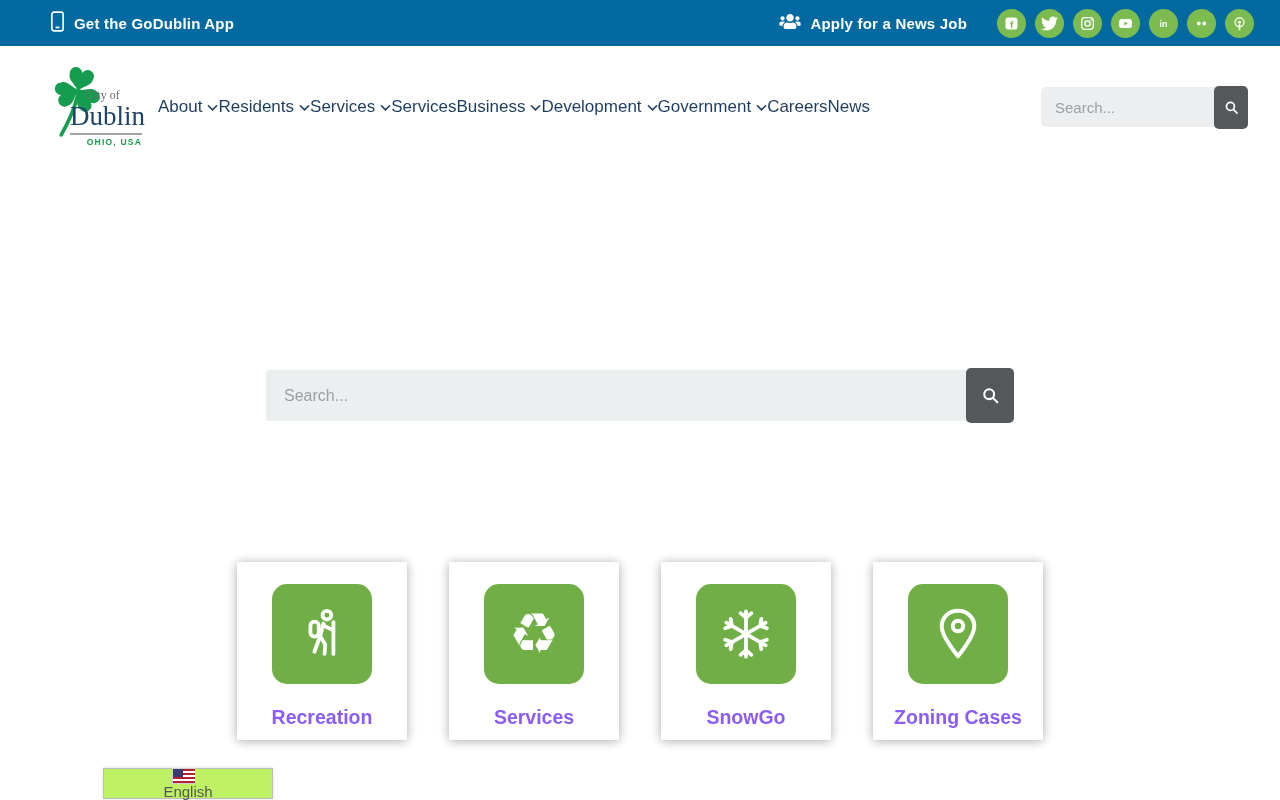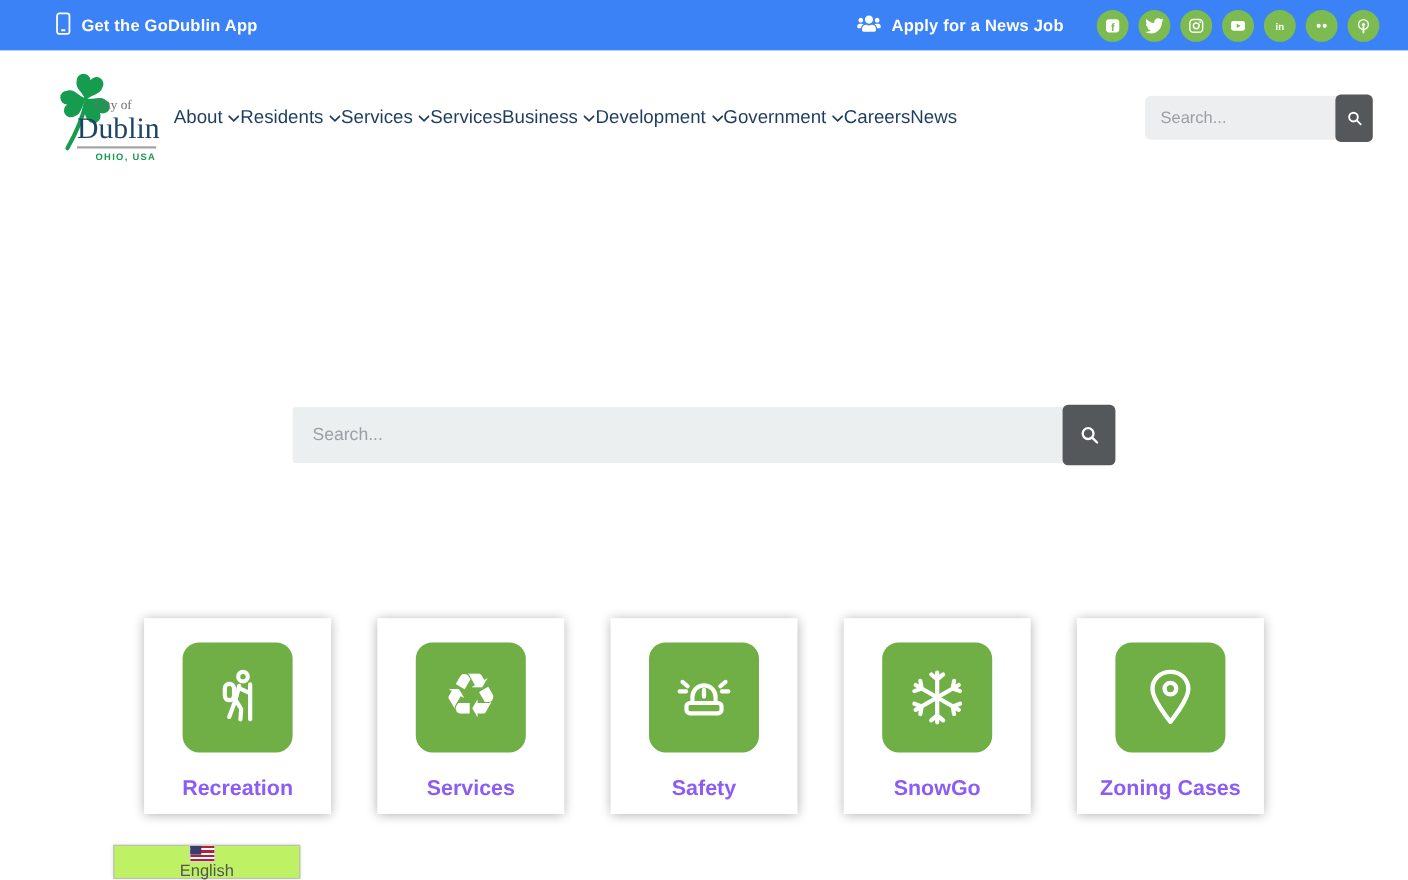--- a/index.html
+++ b/index.html
@@ -1,20 +1,20 @@
 <!DOCTYPE html>
 <html><head>
 <meta charset="utf-8">
 <style>
   * { margin:0; padding:0; box-sizing:border-box; }
   html,body { width:1280px; height:800px; overflow:hidden; background:#fff;
     font-family:"Liberation Sans", sans-serif; }
 
   
-  .topbar { height:46px; background:#3b82f6; display:flex; align-items:center;
+  .topbar { height:46px; background:#0369a1; display:flex; align-items:center;
     padding:0 26px 0 50px; color:#fff; }
   .topbar-link { display:flex; align-items:center; gap:9px; color:#fff;
     font-size:15px; font-weight:700; cursor:pointer; letter-spacing:.2px; }
   .topbar-spacer { flex:1; }
   .job-link { margin-right:30px; }
   .social-row { display:flex; align-items:center; gap:9px; }
   .social-circle { width:29px; height:29px; border-radius:50%; background:#7BBB4F;
     display:flex; align-items:center; justify-content:center; cursor:pointer; }
   .social-circle svg { width:17px; height:17px; display:block; }
 
@@ -253,34 +253,20 @@
   </div>
 
   <div class="card">
     <div class="tile">
       <span class="glyph">♻</span>
     </div>
     <div class="card-label">Services</div>
   </div>
 
 
-  <div class="card">
-    <div class="tile">
-      <svg viewBox="0 0 32 32" fill="none" stroke="#fff" stroke-width="2.1" stroke-linecap="round" stroke-linejoin="round">
-        <path d="M10.2 18.8 V15.8 A5.8 5.8 0 0 1 21.8 15.8 V18.8"></path>
-        <path d="M16 12.2 V15.6"></path>
-        <rect x="7.2" y="18.8" width="17.6" height="5.2" rx="1.8"></rect>
-        <path d="M5.2 8.2 L7.8 10.4"></path>
-        <path d="M3.8 13 L7 13"></path>
-        <path d="M26.8 8.2 L24.2 10.4"></path>
-        <path d="M28.2 13 L25 13"></path>
-      </svg>
-    </div>
-    <div class="card-label">Safety</div>
-  </div>
 
   <div class="card">
     <div class="tile">
       <svg viewBox="0 0 32 32" stroke="#fff" stroke-width="2.1" stroke-linecap="round" fill="none">
         <g>
           <path d="M16 3.5 V28.5 M16 7 l-3 -2.5 M16 7 l3 -2.5 M16 25 l-3 2.5 M16 25 l3 2.5"></path>
         </g>
         <g transform="rotate(60 16 16)">
           <path d="M16 3.5 V28.5 M16 7 l-3 -2.5 M16 7 l3 -2.5 M16 25 l-3 2.5 M16 25 l3 2.5"></path>
         </g>

